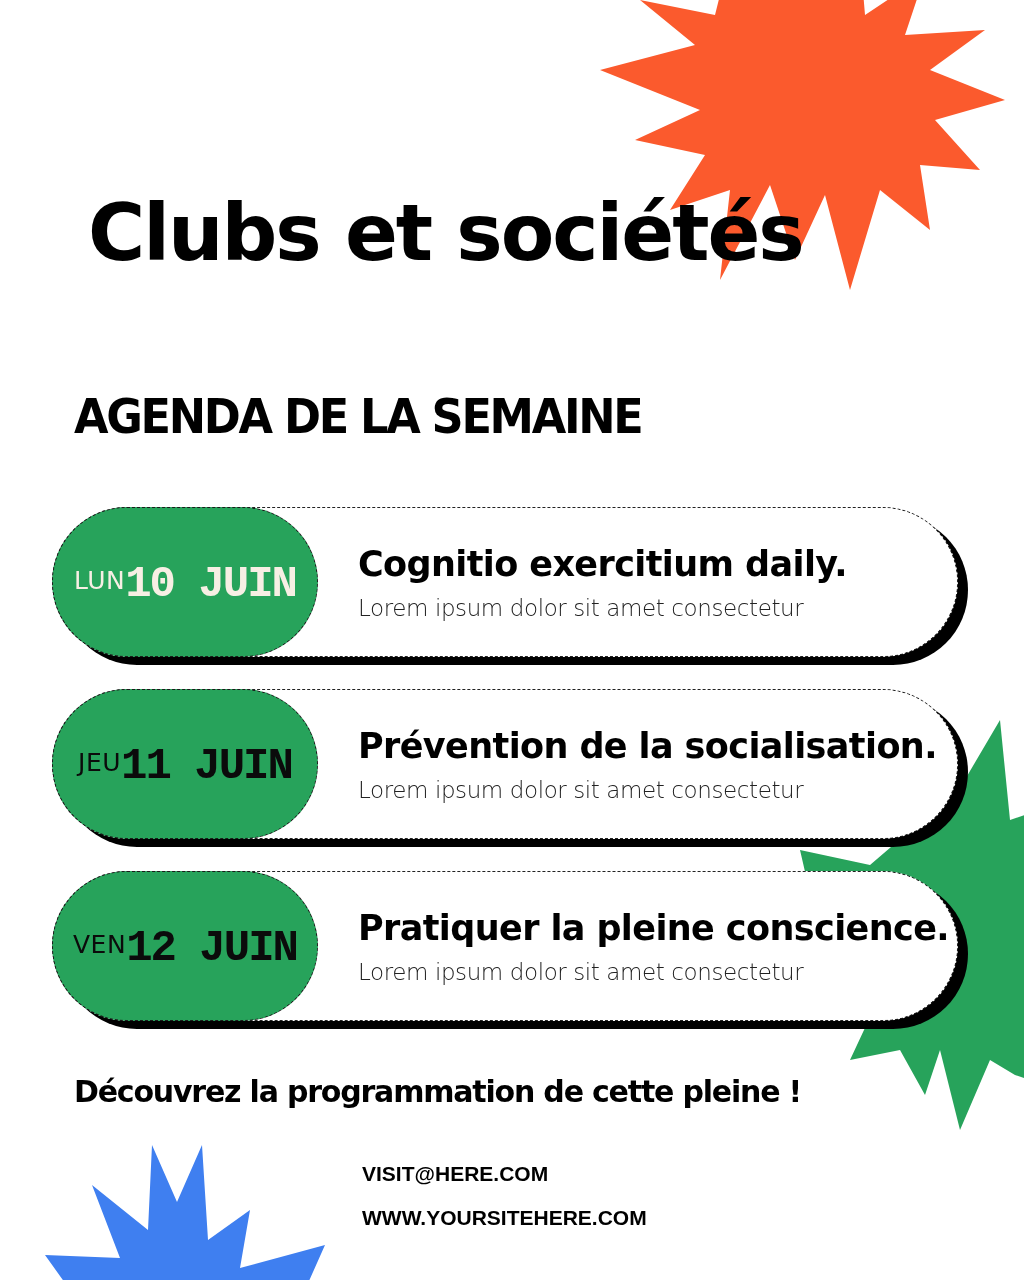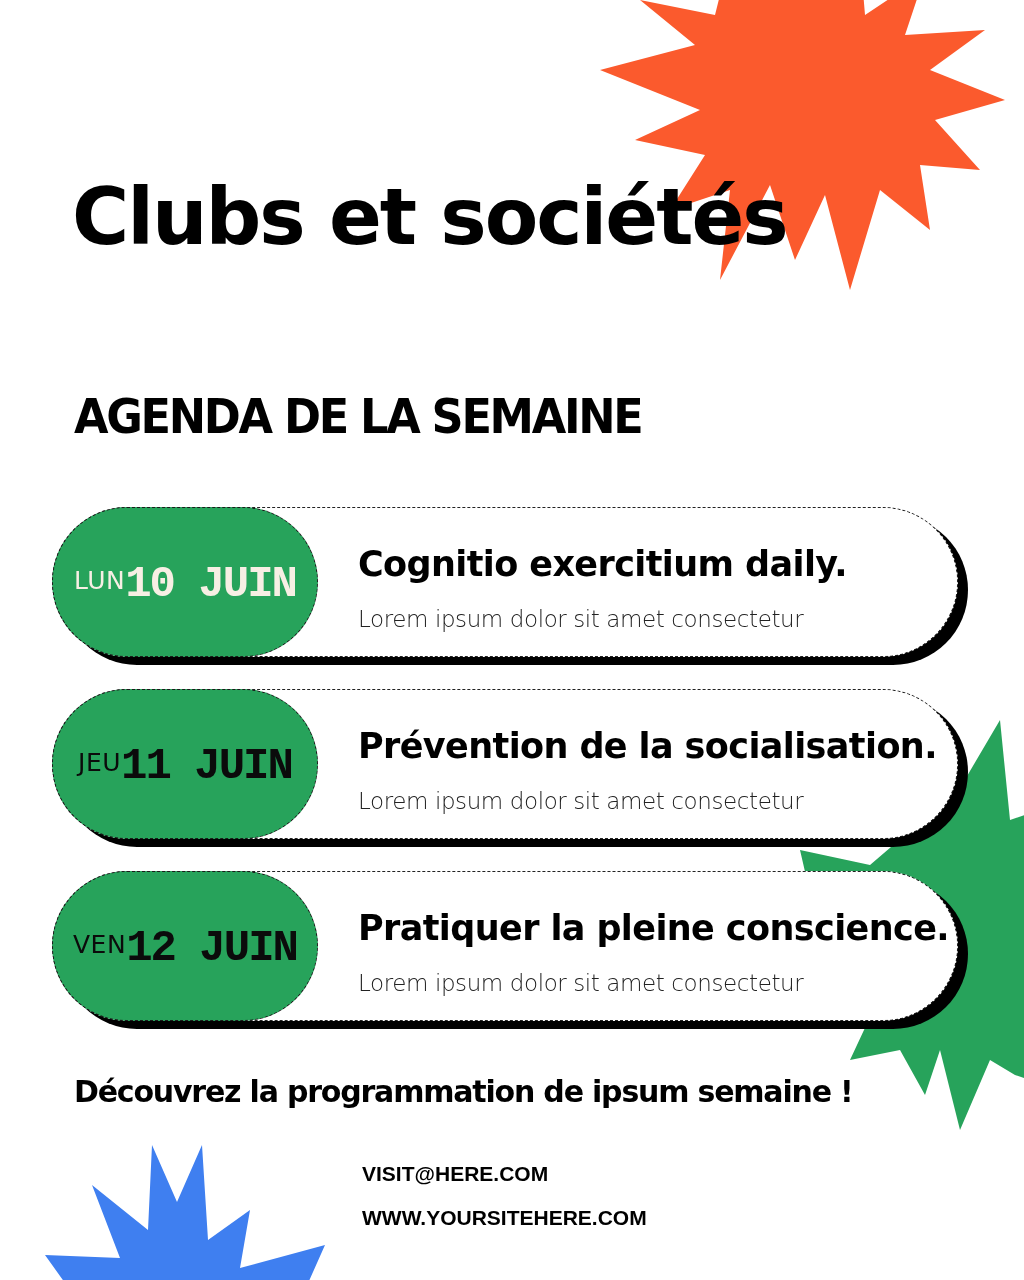--- a/index.html
+++ b/index.html
@@ -9,21 +9,21 @@
       font-family: "Liberation Sans", sans-serif;
       color: #000;
     }
     .burst { position: absolute; z-index: 0; }
     .layer { position: absolute; z-index: 2; }
 
     .title {
       left: 72px; top: 178px;
       font-family: "DejaVu Sans", sans-serif;
       font-weight: 700; font-size: 78px; letter-spacing: -2px;
-      line-height: 1; margin: 0; white-space: nowrap;
+      line-height: 1; margin: 16px; white-space: nowrap;
     }
     .subtitle {
       left: 74px; top: 392px;
       font-family: "DejaVu Sans", sans-serif;
       font-weight: 700; font-size: 48px; letter-spacing: -2.5px;
       line-height: 1; margin: 0; white-space: nowrap; transform: scaleX(0.93); transform-origin: left;
     }
 
     .row { position: absolute; left: 52px; width: 906px; height: 150px; z-index: 2; }
     .row .shadow {
@@ -55,21 +55,21 @@
 
     .row .text { position: absolute; left: 306px; top: 40px; }
     .text .ev-title {
       font-family: "DejaVu Sans", sans-serif;
       font-weight: 700; font-size: 35px; letter-spacing: -0.6px; line-height: 1;
       white-space: nowrap;
     }
     .text .ev-desc {
       font-family: "DejaVu Sans", sans-serif;
       font-weight: 300; font-size: 23px; letter-spacing: -0.4px; line-height: 1;
-      margin-top: 26px; color: #222; white-space: nowrap;
+      margin-top: 15px; color: #222; white-space: nowrap;
     }
 
     .cta {
       left: 74px; top: 1077px;
       font-family: "DejaVu Sans", sans-serif;
       font-weight: 700; font-size: 30px; letter-spacing: -1.2px; line-height: 1;
       white-space: nowrap;
     }
     .contact {
       left: 362px;
@@ -133,16 +133,16 @@
   <div class="date dark">
     <div class="dow">VEN</div>
     <div class="day">12 JUIN</div>
   </div>
   <div class="text">
     <div class="ev-title">Pratiquer la pleine conscience.</div>
     <div class="ev-desc">Lorem ipsum dolor sit amet consectetur</div>
   </div>
 </div>
 
-<div class="layer cta">Découvrez la programmation de ipsum semaine !</div>
+<div class="layer cta">Découvrez la programmation de cette pleine !</div>
 
 <div class="layer contact" style="top:1163px;">VISIT@HERE.COM</div>
 <div class="layer contact" style="top:1207px;">WWW.YOURSITEHERE.COM</div>
 
 </body></html>

